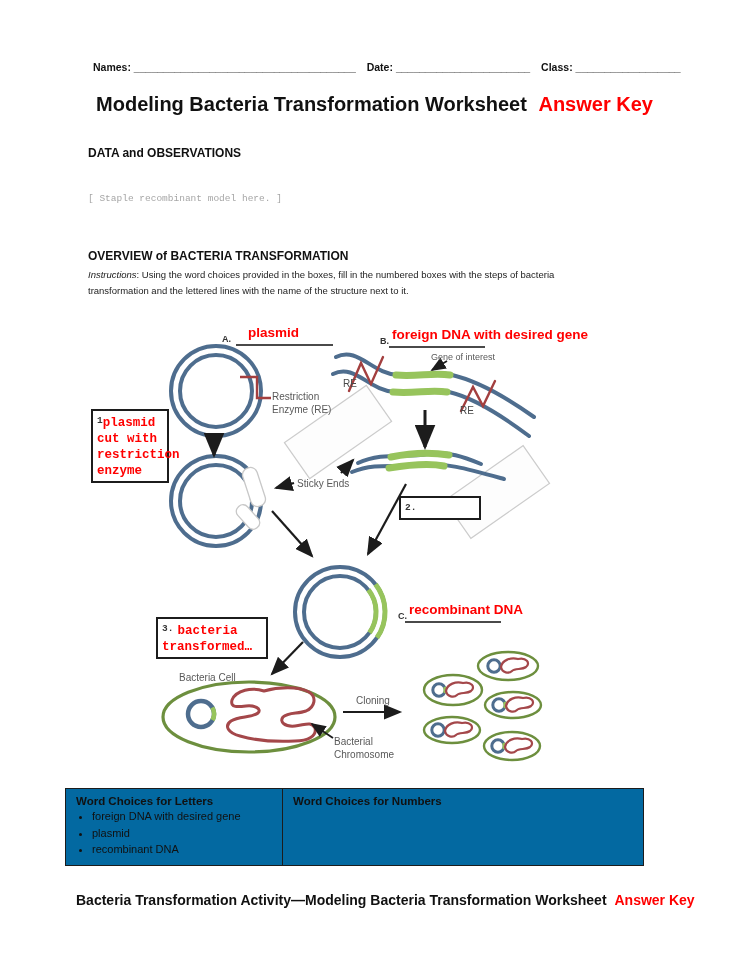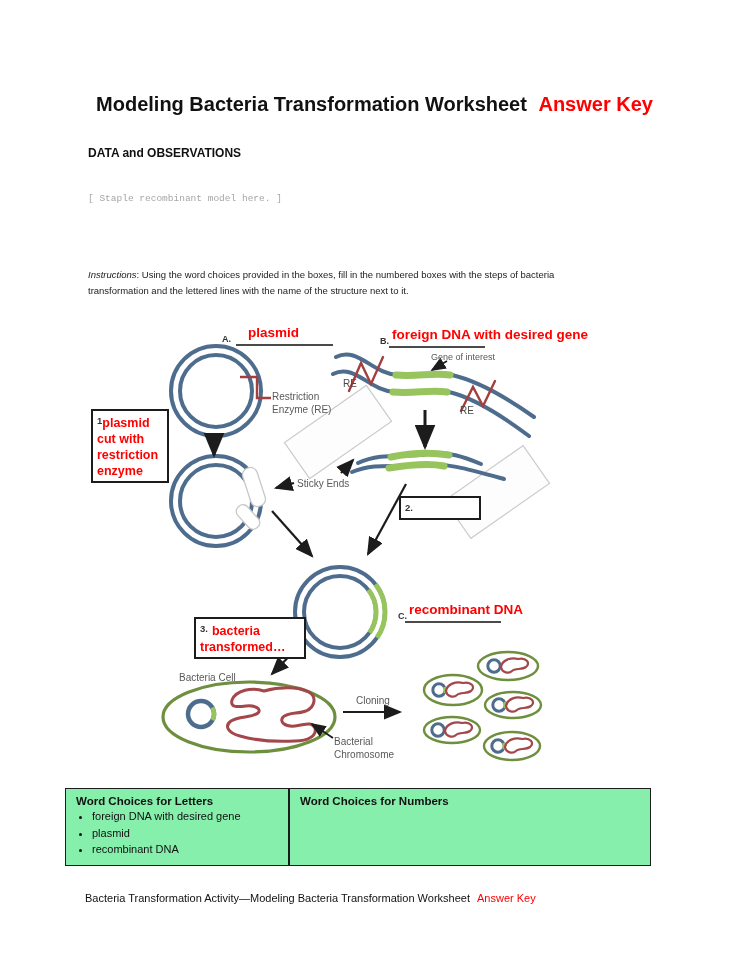--- a/index.html
+++ b/index.html
@@ -18,45 +18,54 @@
   .staple{position:absolute;left:88px;top:193px;font-size:9.5px;color:#a6a6a6;font-family:Liberation Mono, monospace;}
   .instructions{position:absolute;left:88px;top:267px;width:490px;font-size:9.5px;line-height:15.5px;color:#222;}
   .instructions .lead{font-style:italic;}
   
   .dlabel{position:absolute;font-size:10px;color:#595959;line-height:13px;}
   .dlabel.sm{font-size:9px;}
   .letter{position:absolute;font-size:9px;font-weight:bold;color:#333;}
   .ansline{position:absolute;height:0;border-bottom:2.5px solid #4a4a4a;}
   .ansred{position:absolute;font-size:13.5px;font-weight:bold;color:#ff0000;white-space:nowrap;}
   .stepbox{position:absolute;border:2.2px solid #1c1c1c;background:#fff;padding:2px 4px;
-           font-size:12.5px;font-weight:bold;color:#ff0000;line-height:16px;}
+           font-size:12.5px;font-weight:bold;color:#ff0000;line-height:16px;font-family:Liberation Mono, monospace;}
   .stepnum{font-size:9.5px;color:#333;font-weight:bold;vertical-align:3px;}
   .stepnum.block{display:block;vertical-align:baseline;}
   .stepnum.sp{margin-right:4px;}
   
-  .wcbox{position:absolute;top:788px;height:76px;border:1.8px solid #1c1c1c;background:#86efac;}
+  .wcbox{position:absolute;top:788px;height:76px;border:1.8px solid #1c1c1c;background:#0369a1;}
   .wcbox .wct{margin:6px 0 1px 10px;font-size:11.5px;font-weight:bold;color:#111;}
   .wcbox ul{margin:0;padding:0 0 0 26px;font-size:11px;line-height:16.5px;color:#111;}
-  .footer{position:absolute;left:85px;top:892px;font-size:11px;font-weight:normal;color:#111;white-space:nowrap;}
+  .footer{position:absolute;left:76px;top:892px;font-size:14px;font-weight:bold;color:#111;white-space:nowrap;}
   .footer .red{margin-left:4px;}
   svg.layer{position:absolute;left:0;top:0;width:749px;height:970px;pointer-events:none;}
 </style>
 </head>
 <body>
 
 <div class="page">
 
+  <div class="hdr">
+    <span>Names:</span>
+    <span class="blank">______________________________________</span>
+    <span class="gap">Date:</span>
+    <span class="blank">_______________________</span>
+    <span class="gap">Class:</span>
+    <span class="blank">__________________</span>
+  </div>
 
   <div class="title">
     <span>Modeling Bacteria Transformation Worksheet</span>
     <span class="red">Answer Key</span>
   </div>
 
   <div class="h-sec" style="left:88px;top:146px;">DATA and OBSERVATIONS</div>
   <div class="staple">[ Staple recombinant model here. ]</div>
+  <div class="h-sec" style="left:88px;top:249px;">OVERVIEW of BACTERIA TRANSFORMATION</div>
   <div class="instructions">
     <span class="lead">Instructions</span><span>: Using the word choices provided in the boxes, fill in the numbered boxes with the steps of bacteria transformation and the lettered lines with the name of the structure next to it.</span>
   </div>
 
   <svg class="layer" viewBox="0 0 749 970" aria-hidden="true">
     <defs>
       <marker id="ah" markerWidth="9" markerHeight="7" refX="7.5" refY="3.5" orient="auto">
         <path d="M0,0 L8.5,3.5 L0,7 Z" fill="#1c1c1c"></path>
       </marker>
     </defs>
@@ -188,42 +197,42 @@
   <span class="dlabel" style="left:297px;top:477px;">Sticky Ends</span>
 
   <div class="stepbox" style="left:91px;top:409px;width:66px;">
     <span class="stepnum">1</span><span>plasmid cut with restriction enzyme</span>
   </div>
 
   <div class="stepbox" style="left:399px;top:496px;width:70px;">
     <span class="stepnum block">2.</span>
   </div>
 
-  <div class="stepbox" style="left:156px;top:617px;width:100px;margin-left:38px;">
+  <div class="stepbox" style="left:156px;top:617px;width:100px;">
     <span class="stepnum sp">3.</span><span>bacteria transformed…</span>
   </div>
 
   <span class="letter" style="left:398px;top:611px;">C.</span>
   <div class="ansline" style="left:405px;top:621px;width:96px;"></div>
   <span class="ansred" style="left:409px;top:602px;">recombinant DNA</span>
 
   <span class="dlabel" style="left:167px;top:671px;padding-left:12px;">Bacteria Cell</span>
   <span class="dlabel" style="left:356px;top:694px;">Cloning</span>
   <div class="dlabel" style="left:334px;top:735px;width:82px;">Bacterial Chromosome</div>
 
   <div class="wcbox" style="left:65px;width:222px;">
     <div class="wct">Word Choices for Letters</div>
     <ul>
       <li>foreign DNA with desired gene</li>
       <li>plasmid</li>
       <li>recombinant DNA</li>
     </ul>
   </div>
 
-  <div class="wcbox" style="left:289px;width:360px;">
+  <div class="wcbox" style="left:282px;width:360px;">
     <div class="wct">Word Choices for Numbers</div>
   </div>
 
   <div class="footer">
     <span>Bacteria Transformation Activity—Modeling Bacteria Transformation Worksheet</span>
     <span class="red">Answer Key</span>
   </div>
 
 </div>
 

